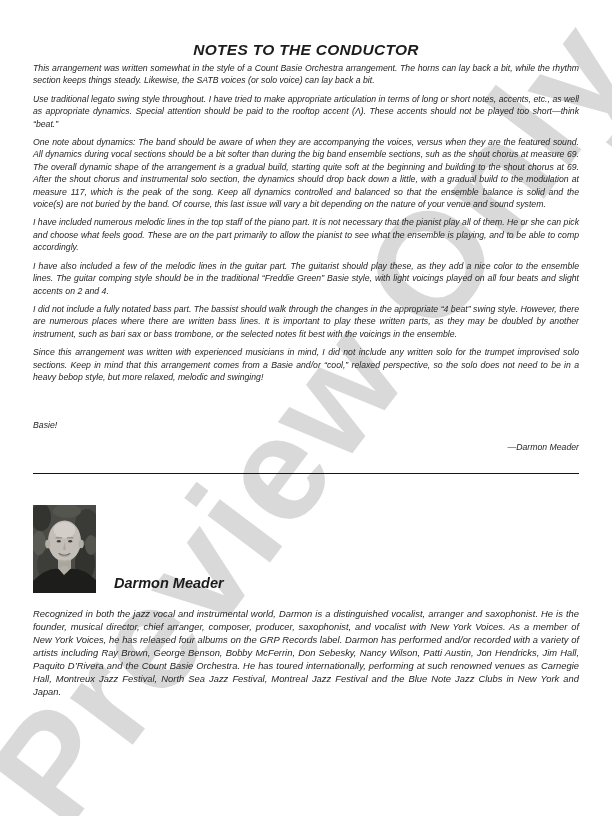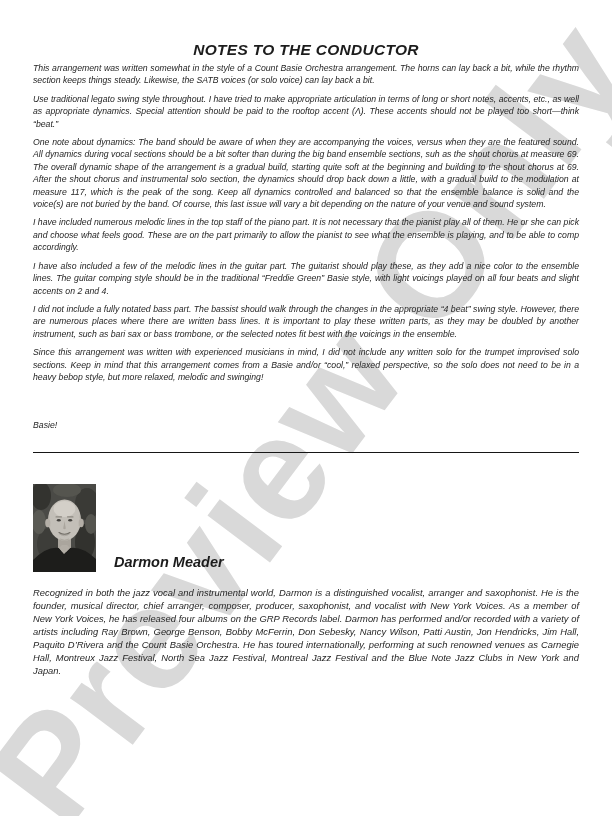--- a/index.html
+++ b/index.html
@@ -114,20 +114,21 @@
       <p>Use traditional legato swing style throughout. I have tried to make appropriate articulation in terms of long or short notes, accents, etc., as well as appropriate dynamics. Special attention should be paid to the rooftop accent (Λ). These accents should not be played too short—think “beat.”</p>
       <p>One note about dynamics: The band should be aware of when they are accompanying the voices, versus when they are the featured sound. All dynamics during vocal sections should be a bit softer than during the big band ensemble sections, suh as the shout chorus at measure 69. The overall dynamic shape of the arrangement is a gradual build, starting quite soft at the beginning and building to the shout chorus at 69. After the shout chorus and instrumental solo section, the dynamics should drop back down a little, with a gradual build to the modulation at measure 117, which is the peak of the song. Keep all dynamics controlled and balanced so that the ensemble balance is solid and the voice(s) are not buried by the band. Of course, this last issue will vary a bit depending on the nature of your venue and sound system.</p>
       <p>I have included numerous melodic lines in the top staff of the piano part. It is not necessary that the pianist play all of them. He or she can pick and choose what feels good. These are on the part primarily to allow the pianist to see what the ensemble is playing, and to be able to comp accordingly.</p>
       <p>I have also included a few of the melodic lines in the guitar part. The guitarist should play these, as they add a nice color to the ensemble lines. The guitar comping style should be in the traditional “Freddie Green” Basie style, with light voicings played on all four beats and slight accents on 2 and 4.</p>
       <p>I did not include a fully notated bass part. The bassist should walk through the changes in the appropriate “4 beat” swing style. However, there are numerous places where there are written bass lines. It is important to play these written parts, as they may be doubled by another instrument, such as bari sax or bass trombone, or the selected notes fit best with the voicings in the ensemble.</p>
       <p>Since this arrangement was written with experienced musicians in mind, I did not include any written solo for the trumpet improvised solo sections. Keep in mind that this arrangement comes from a Basie and/or “cool,” relaxed perspective, so the solo does not need to be in a heavy bebop style, but more relaxed, melodic and swinging!</p>
     </div>
 
     <div class="closing">Basie!</div>
 
+    <div class="signature">—Darmon Meader</div>
 
     <hr class="divider">
 
     <div class="bio-header">
       <svg class="portrait" viewBox="0 0 63 88" xmlns="http://www.w3.org/2000/svg" aria-hidden="true">
 
         <rect x="0" y="0" width="63" height="88" fill="#4a4a46"></rect>
         <ellipse cx="8" cy="12" rx="10" ry="14" fill="#33332f"></ellipse>
         <ellipse cx="54" cy="20" rx="12" ry="16" fill="#3a3a36"></ellipse>
         <ellipse cx="16" cy="60" rx="12" ry="16" fill="#3d3d39"></ellipse>

